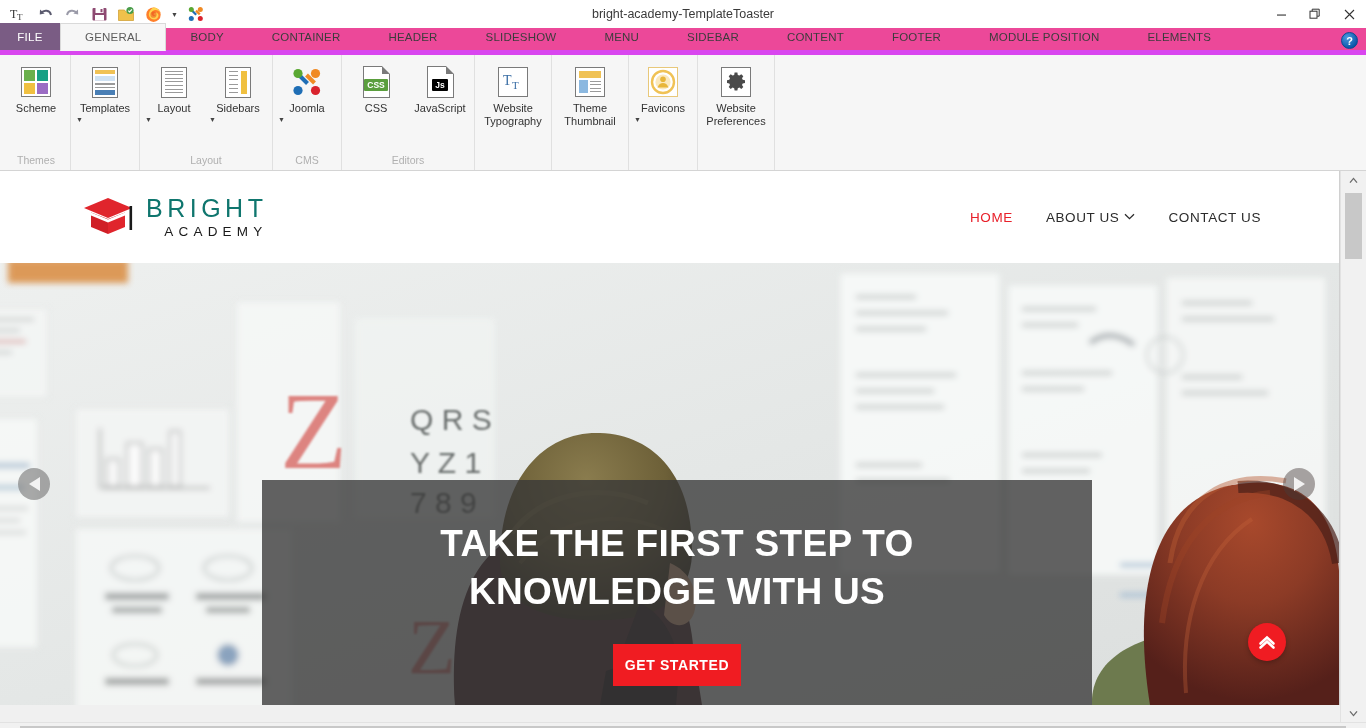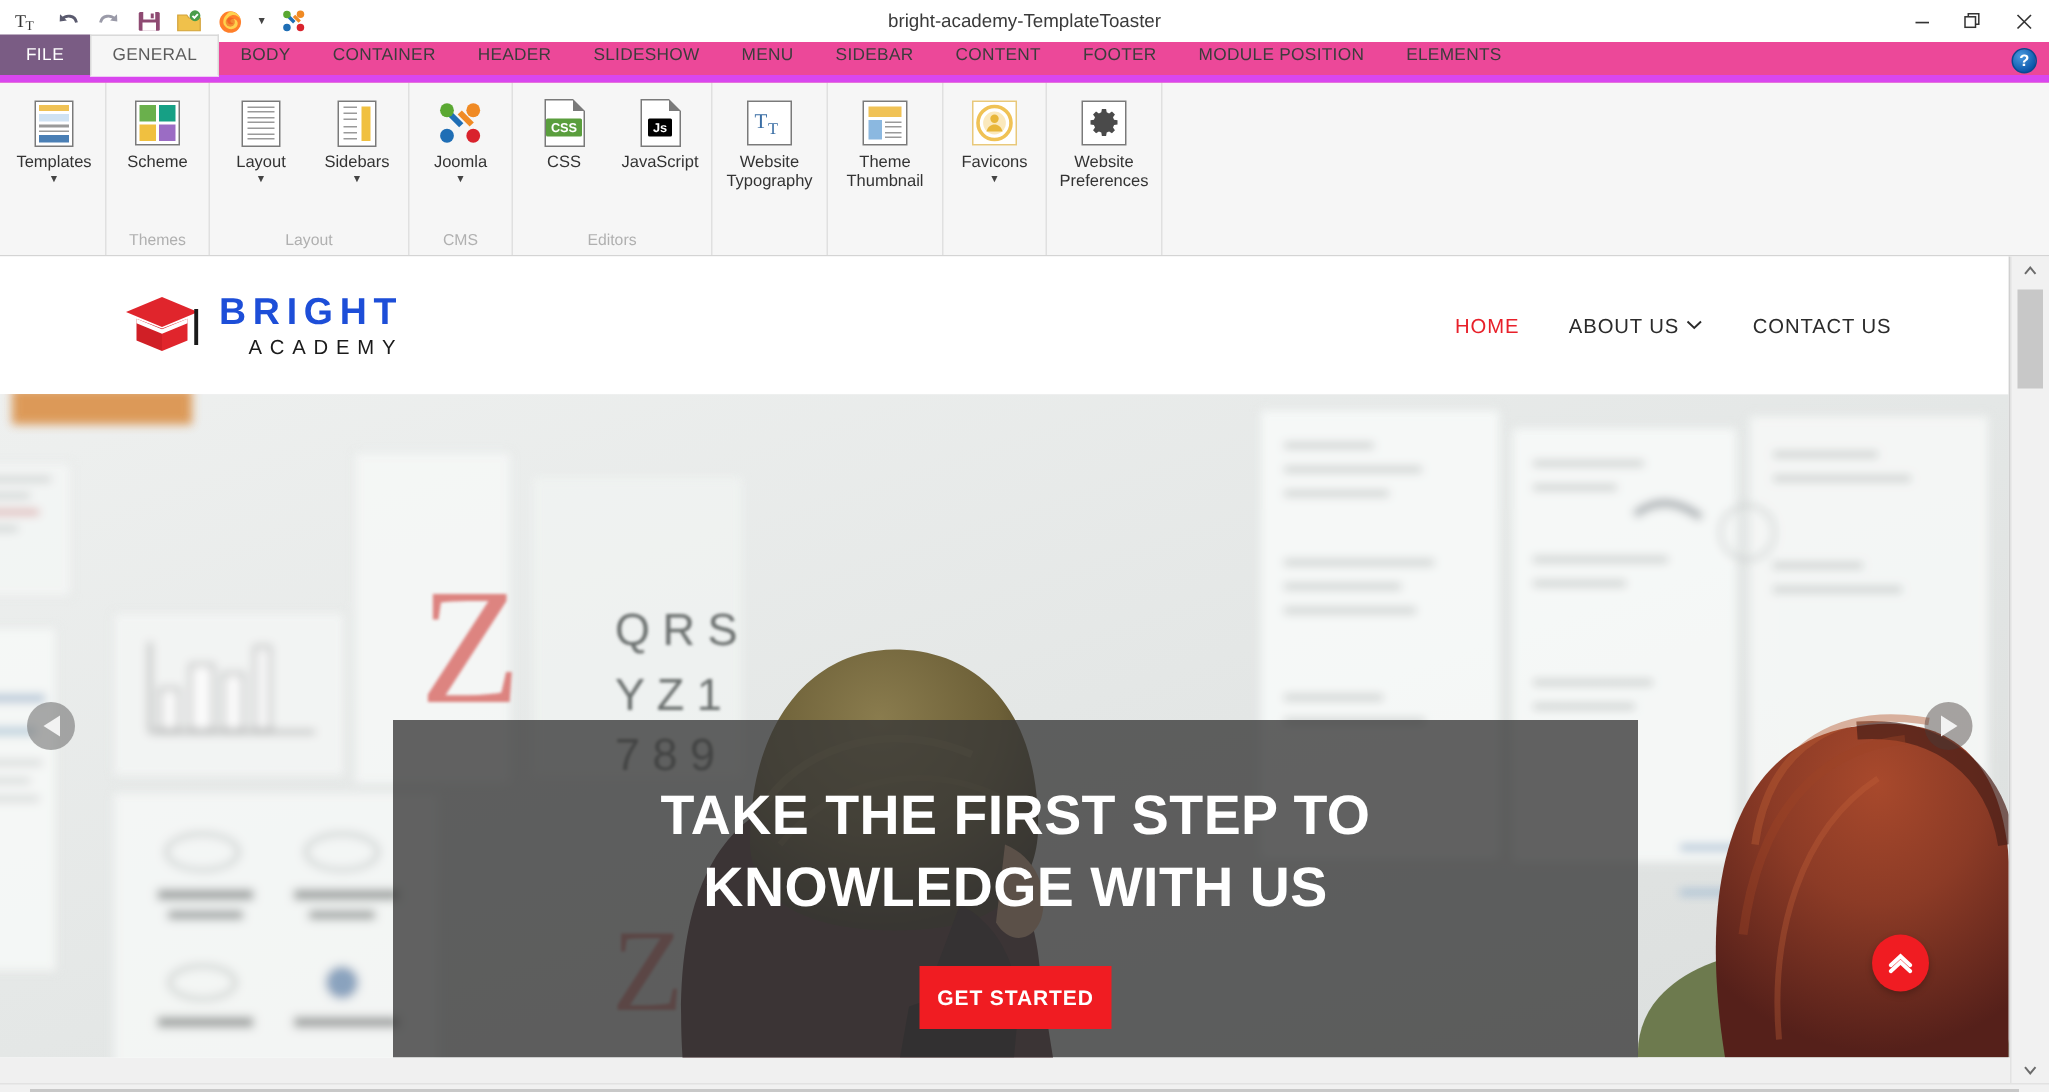--- a/index.html
+++ b/index.html
@@ -63,21 +63,21 @@
     width: 60px; height: 27px;
     background: #7a5c84;
     color: #ffffff;
     font-size: 11.5px;
     display: flex; align-items: center; justify-content: center;
     cursor: pointer;
     letter-spacing: .3px;
   }
   .rtab {
     height: 27px;
-    padding: 0 14px;
+    padding: 0 24px;
     display: flex; align-items: center;
     font-size: 11.5px;
     color: #3c3c3c;
     letter-spacing: .2px;
     cursor: pointer;
     white-space: nowrap;
   }
   .rtab.active {
     background: #f6f6f6;
     border: 1px solid #d9d9d9;
@@ -119,21 +119,21 @@
   }
   .rgroup-label {
     height: 18px;
     font-size: 10.5px;
     color: #b0b0b0;
     text-align: center;
     line-height: 16px;
   }
   .ritem {
     width: 64px;
-    display: flex; flex-direction: column; align-items: center;
+    display: flex; flex-direction: column; 
     padding: 3px 2px 0;
     cursor: pointer;
     border: 1px solid transparent;
     border-radius: 2px;
   }
   .ritem .ico { height: 34px; display: flex; align-items: center; justify-content: center; }
   .ritem .lbl {
     font-size: 11px; color: #333; text-align: center;
     line-height: 13px; margin-top: 3px;
   }
@@ -216,21 +216,21 @@
   .site-header {
     height: 92px;
     background: #fff;
     display: flex; align-items: center; justify-content: space-between;
     padding: 0 78px 0 82px;
   }
   .logo { display: flex; align-items: center; gap: 10px; }
   .logo-mark { width: 54px; height: 40px; position: relative; }
   .logo-text { display: flex; flex-direction: column; line-height: 1; }
   .logo-title {
-    font-size: 25px; font-weight: bold; color: #1d4ed8;
+    font-size: 25px; font-weight: normal; color: #0f766e;
     letter-spacing: 4.5px;
   }
   .logo-sub {
     font-size: 13.5px; color: #1a1a1a; letter-spacing: 5.2px;
     margin-top: 4px;
     text-align: right;
   }
   .site-nav { display: flex; align-items: center; gap: 33px; }
   .nav-link {
     font-size: 13.5px; color: #2b2b2b; letter-spacing: .6px;
@@ -424,50 +424,50 @@
   <div class="rtab">ELEMENTS</div>
   <div class="help-icon">?</div>
 </div>
 
 <div class="ribbon">
 
   <div class="rgroup">
     <div class="rgroup-items">
       <div class="ritem">
         <div class="ico">
+          <div class="ico-scheme">
+            <i style="background:#6ab04c"></i>
+              <i style="background:#16a085"></i>
+            <i style="background:#f0c040"></i>
+              <i style="background:#9b6cc4"></i>
+          </div>
+        </div>
+        <div class="lbl">Scheme</div>
+      </div>
+    </div>
+    <div class="rgroup-label">Themes</div>
+  </div>
+
+  <div class="rgroup">
+    <div class="rgroup-items">
+      <div class="ritem">
+        <div class="ico">
           <div class="ico-doc">
             <div class="band" style="background:#f0c255"></div>
             <div class="band" style="background:#cfe2f3"></div>
             <div class="ln"></div>
               <div class="ln"></div>
             <div class="band" style="background:#4a7fb5;height:5px;margin-top:auto"></div>
           </div>
         </div>
         <div class="lbl">Templates</div>
         <div class="caret">▼</div>
       </div>
     </div>
     <div class="rgroup-label"></div>
-  </div>
-
-  <div class="rgroup">
-    <div class="rgroup-items">
-      <div class="ritem">
-        <div class="ico">
-          <div class="ico-scheme">
-            <i style="background:#6ab04c"></i>
-              <i style="background:#16a085"></i>
-            <i style="background:#f0c040"></i>
-              <i style="background:#9b6cc4"></i>
-          </div>
-        </div>
-        <div class="lbl">Scheme</div>
-      </div>
-    </div>
-    <div class="rgroup-label">Themes</div>
   </div>
 
   <div class="rgroup">
     <div class="rgroup-items">
       <div class="ritem">
         <div class="ico">
           <div class="ico-lines">
               <i class="ln"></i>
               <i class="ln"></i>
               <i class="ln"></i>

